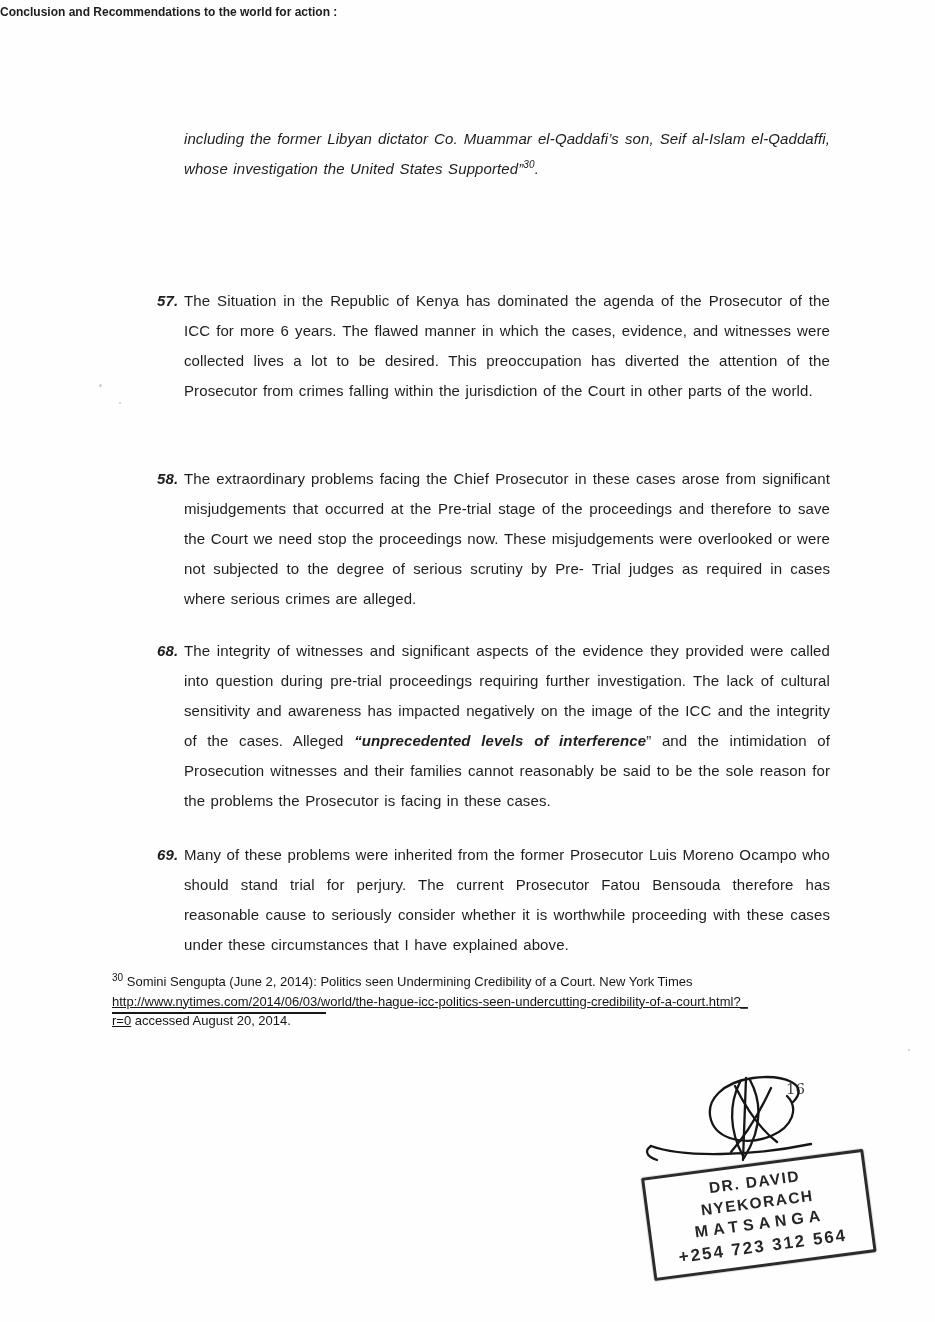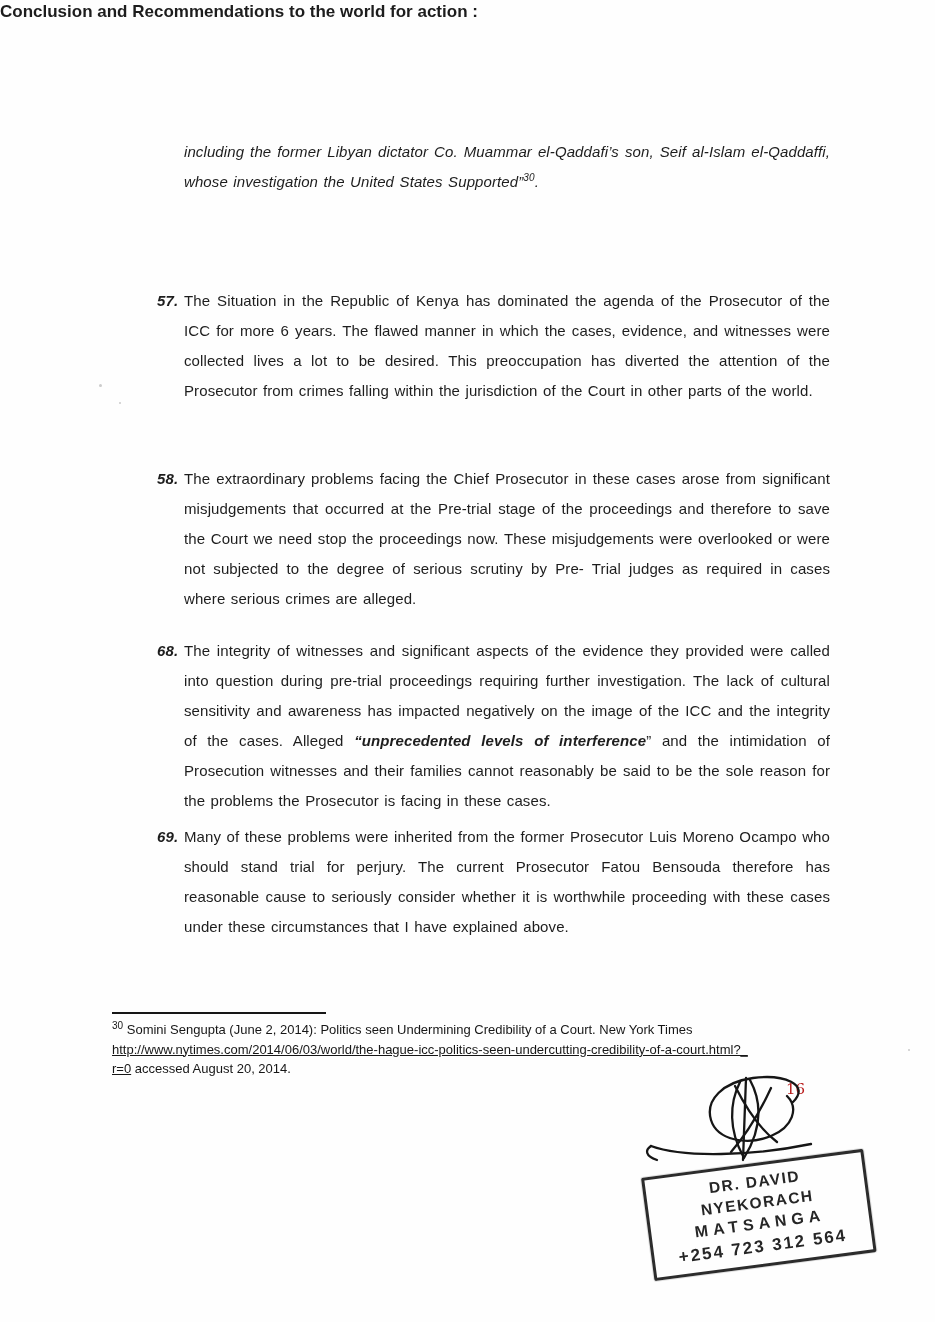--- a/index.html
+++ b/index.html
@@ -19,86 +19,86 @@
     width: 646px;
     left: 184px;
     text-align: justify;
     font-size: 15px;
     line-height: 30px;
     word-spacing: 1.2px;
     letter-spacing: 0.1px;
   }
 
   .quote-block {
-    top: 137px;
+    top: 124px;
     font-style: italic;
     font-weight: 500;
   }
   .quote-block sup, .footnote sup {
     font-size: 10px;
     line-height: 0;
     vertical-align: super;
   }
 
   .heading-block {
     top: 229px;
     left: 196px;
     font-weight: 700;
-    font-size: 17px;
+    font-size: 12px;
     line-height: 24px;
     text-align: left;
   }
 
   .para .num {
     position: absolute;
     left: -27px;
     top: 0;
     font-weight: 700;
     font-style: italic;
   }
   .p66 { top: 286px; }
   .p67 { top: 464px; }
   .p68 { top: 636px; }
-  .p69 { top: 822px; }
+  .p69 { top: 840px; }
 
   .emph {
     font-weight: 700;
     font-style: italic;
   }
 
   .footnote-rule {
     position: absolute;
     left: 112px;
     top: 1012px;
     width: 214px;
     height: 2px;
     background: #161616;
   }
   .footnote {
     position: absolute;
     left: 112px;
-    top: 1020px;
+    top: 972px;
     width: 638px;
     font-size: 13px;
     line-height: 19.5px;
     text-align: left;
     color: #161616;
   }
   .footnote .url {
     text-decoration: underline;
     word-break: break-all;
   }
 
   .page-number {
     position: absolute;
     left: 786px;
     top: 1080px;
     font-family: "DejaVu Serif", serif;
     font-size: 15px;
-    color: #b91c1c;
+    color: #404040;
   }
 
   .signature {
     position: absolute;
     left: 643px;
     top: 1072px;
     width: 178px;
     height: 98px;
   }
 

